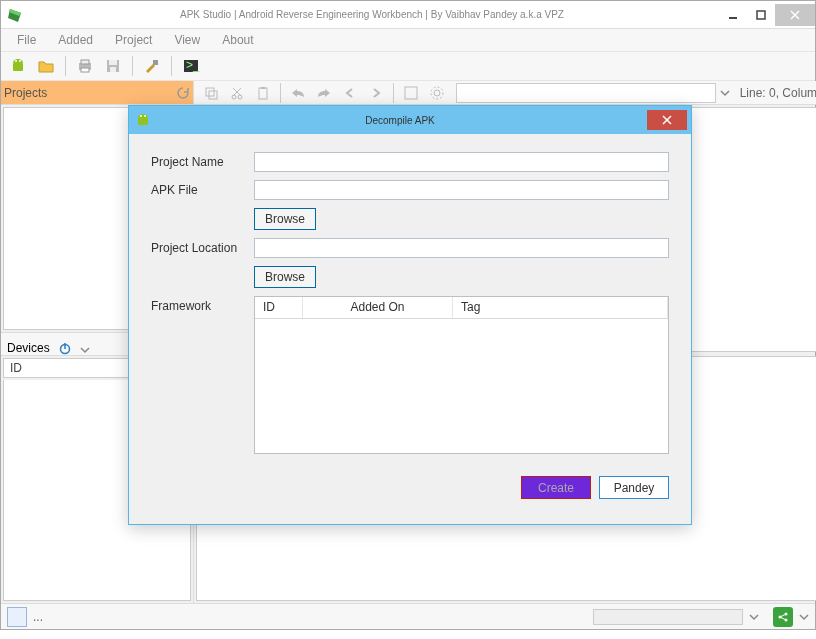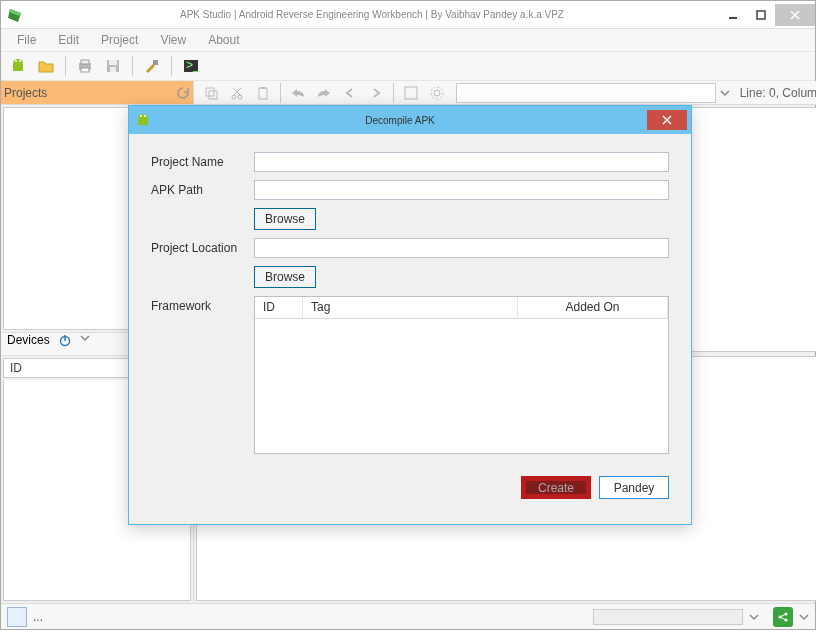--- a/index.html
+++ b/index.html
@@ -18,21 +18,21 @@
 
 .toolbar1 { height: 30px; display: flex; align-items: center; padding: 0 6px; gap:6px; background:#f7f7f7; border-top:1px solid #e5e5e5; border-bottom:1px solid #e5e5e5;}
 .divider-v { width:1px; height:20px; background:#ccc; margin:0 2px;}
 .tb-icon { width:22px; height:22px; display:flex; align-items:center; justify-content:center; }
 
 .content-row { display:flex; height: calc(100% - 28px - 22px - 30px - 26px); }
 .left-col { width: 205px; display:flex; flex-direction:column; border-right:1px solid #ddd;}
 .panel-header { height:24px; display:flex; align-items:center; padding:0 3px; gap:6px; border-bottom:1px solid #ddd; background:#fdba74;}
 .panel-header .lbl { color:#555; }
 .panel-body { flex:1; background:#fff; border:1px solid #ccc; margin:2px;}
-.devices-header { height:24px; display:flex; align-items:flex-start; padding:0 6px; gap:8px; border-top:1px solid #ddd; border-bottom:1px solid #ddd; background:#f7f7f7;}
+.devices-header { height:24px; display:flex; align-items:flex-end; padding:0 6px; gap:8px; border-top:1px solid #ddd; border-bottom:1px solid #ddd; background:#f7f7f7;}
 .devices-table-head { height:20px; display:flex; align-items:center; padding:0 6px; background:#fff; border:1px solid #ccc; margin:2px; }
 .devices-table-head .col { border-right:1px solid #eee; padding-right:20px; color:#444;}
 .devices-table-body { flex:1; background:#fff; border:1px solid #ccc; margin:0 2px 2px 2px; border-top:none;}
 
 .right-col { flex:1; display:flex; flex-direction:column; }
 .toolbar2 { height:24px; display:flex; align-items:center; padding:0 6px; gap:4px; border-bottom:1px solid #ddd; background:#f7f7f7;}
 .toolbar2 .spacer{flex:1;}
 .toolbar2 input.search { width:260px; height:20px; border:1px solid #ccc; padding:0 4px;}
 .status-cursor { color:#666; white-space:nowrap; margin-left:6px;}
 
@@ -62,21 +62,21 @@
 .fw-table{flex:1;border:1px solid #bfbfbf;background:#fff;height:158px;}
 .fw-thead{display:flex;height:22px;border-bottom:1px solid #d9d9d9;}
 .fw-th{padding:3px 8px;color:#333;border-right:1px solid #e5e5e5;}
 .fw-th.id{width:48px;}
 .fw-th.tag{flex:1;}
 .fw-th.added{width:150px; text-align:center;}
 
 .dialog-buttons{display:flex;justify-content:flex-end;gap:8px;padding:10px 22px 14px;}
 button.dlg{width:70px;height:23px;border:1px solid #adadad;background:#f5f5f5;color:#333;}
 button.dlg.primary{border:1px solid #2d8bd6;background:#fff;}
-button.dlg:disabled{color:#a9a9a9;background:#7f1d1d;border:5px solid #b91c1c;}
+button.dlg:disabled{color:#a9a9a9;background:#6d28d9;border:1px solid #b91c1c;}
 
 
 svg{display:block;}
 </style>
 </head>
 <body>
 
 <div class="main-window">
 
   <div class="titlebar">
@@ -102,21 +102,21 @@
           <svg width="10" height="10">
             <line x1="1" y1="1" x2="9" y2="9" stroke="#fff" stroke-width="1.5"></line>
             <line x1="9" y1="1" x2="1" y2="9" stroke="#fff" stroke-width="1.5"></line>
           </svg>
         </div>
     </div>
   </div>
 
   <div class="menubar">
     <div class="menu-item">File</div>
-    <div class="menu-item">Edit</div>
+    <div class="menu-item">Added</div>
     <div class="menu-item">Project</div>
     <div class="menu-item">View</div>
     <div class="menu-item">About</div>
   </div>
 
   <div class="toolbar1">
     <span class="tb-icon">
         <svg width="18" height="18">
           <rect x="4" y="6" width="10" height="8" rx="1" fill="#8fc322"></rect>
           <path d="M4 6 a5 4 0 0 1 10 0" fill="#8fc322"></path>
@@ -309,41 +309,41 @@
         </svg>
       </div>
   </div>
 
   <div class="dialog-body">
     <div class="form-row">
       <div class="flabel">Project Name</div>
       <input class="txt" type="text" value="" style="">
     </div>
     <div class="form-row">
-      <div class="flabel">APK Path</div>
+      <div class="flabel">APK File</div>
       <input class="txt" type="text" value="" style="">
     </div>
     <div class="form-row form-row-offset">
       <button class="browse">Browse</button>
     </div>
     <div class="form-row">
       <div class="flabel">Project Location</div>
       <input class="txt" type="text" value="" style="">
     </div>
     <div class="form-row form-row-offset">
       <button class="browse">Browse</button>
     </div>
 
     <div class="framework-row">
       <div class="flabel">Framework</div>
       <div class="fw-table">
         <div class="fw-thead">
           <div class="fw-th id">ID</div>
+          <div class="fw-th added">Added On</div>
           <div class="fw-th tag">Tag</div>
-          <div class="fw-th added">Added On</div>
         </div>
       </div>
     </div>
   </div>
 
   <div class="dialog-buttons">
     <button class="dlg" disabled="">Create</button>
     <button class="dlg primary">Pandey</button>
   </div>
 </div>

